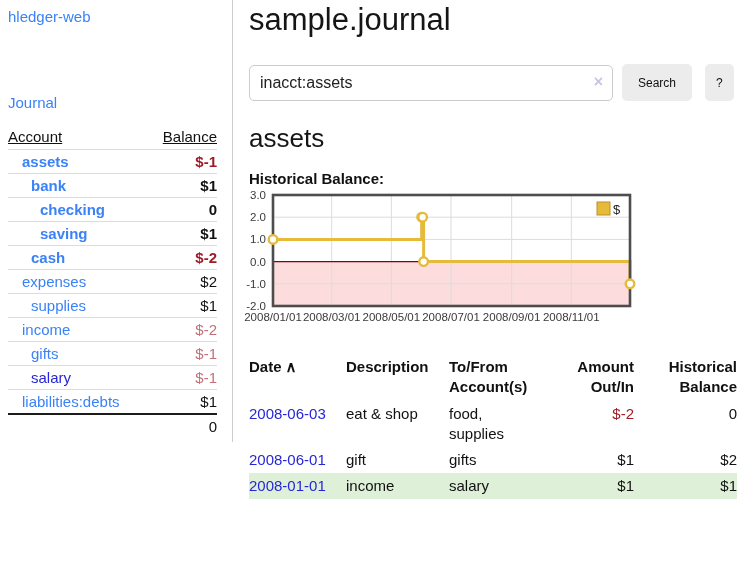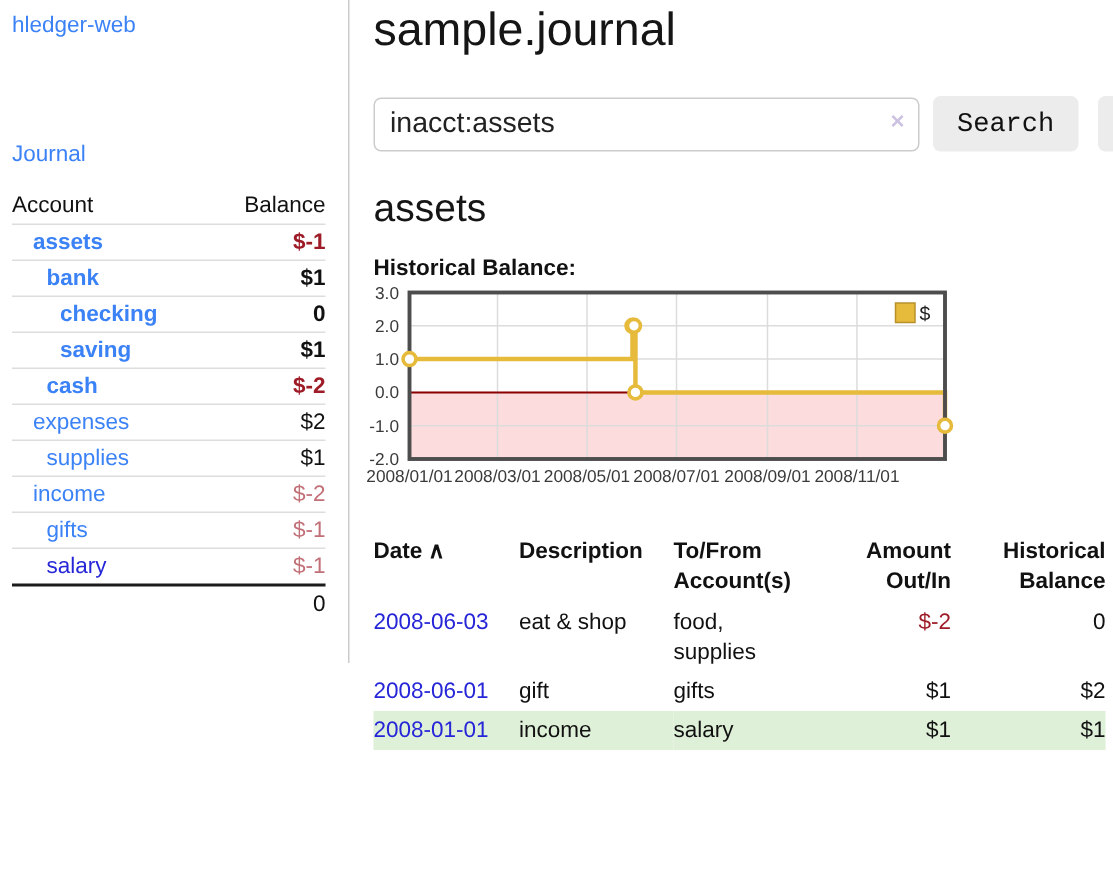--- a/index.html
+++ b/index.html
@@ -15,21 +15,21 @@
     width:233px; min-width:233px; height:442px;
     border-right:1px solid #ccc;
     padding:8px 15px 0 8px;
   }
   a { text-decoration:none; }
   .plink { color:#3b82f6; }
   .blink { color:#2626d8; }
   .sidebar .app-link { display:inline-block; }
   .sidebar .journal-link { display:inline-block; margin-top:69px; }
   .acct-table { width:100%; border-collapse:collapse; margin-top:15px; }
-  .acct-table th { font-weight:400; text-align:left; padding:2px 0 4px 0; }
+  .acct-table th { font-weight:400; text-align:left; padding:2px 0 4px 0;text-decoration:underline; }
   .acct-table th.bal { text-align:right; }
   .acct-table td { padding:3px 0; }
   .acct-table tbody td { border-top:1px solid #ddd; }
   .acct-table td.bal { text-align:right; font-weight:400; }
   .acct-table tr.bold td.bal, .acct-table tr.bold a { font-weight:bold; }
   .acct-table tr.total-row td { border-top:2px solid #1c1c1c; }
   .lv1 { margin-left:14px; }
   .lv2 { margin-left:23px; }
   .lv3 { margin-left:32px; }
   .neg-dark { color:#9d1c27; }
@@ -38,29 +38,29 @@
   
   .main { flex:1; padding:2px 6px 0 16px; }
   h1.page-title { margin:0; font-size:31px; font-weight:400; color:#151515; }
   .search-row { display:flex; align-items:center; margin-top:26px; }
   .search-wrap {
     position:relative; width:364px; height:36px;
     border:1px solid #ccc; border-radius:5px; background:#fff;
   }
   .search-wrap input {
     width:100%; height:100%; border:none; outline:none; background:transparent;
-    font-family:inherit; font-size:19px; color:#222; padding:0 30px 0 10px;
+    font-family:inherit; font-size:16px; color:#222; padding:0 30px 0 10px;
   }
   .clear-x {
     position:absolute; right:9px; top:7px; color:#cdc2e2;
     font-weight:bold; font-size:16px; cursor:pointer;
   }
   .btn {
     background:#ececec; border:none; border-radius:5px; height:37px;
-    font-family:Liberation Mono, monospace; font-size:18px; color:#111; padding:0 16px;
+    font-family:Liberation Sans, sans-serif; font-size:12px; color:#111; padding:0 16px;
     margin-left:9px; cursor:pointer;
   }
   .btn.help { padding:0 11px; margin-left:13px; }
   h2.account-heading { margin:22px 0 0 0; font-size:26px; font-weight:400; color:#151515; }
   .chart-label { margin-top:16px; font-weight:bold; font-size:15px; }
   .chart-wrap { margin:7px 0 0 -7px; }
 
   
   .reg-table { border-collapse:collapse; width:488px; margin-top:20px; table-layout:fixed; }
   .reg-table th { font-weight:bold; text-align:left; vertical-align:top; padding:2px 0 4px 0; line-height:20px; }
@@ -119,20 +119,24 @@
             <td><a href="#" class="plink lv1">income</a></td>
             <td class="bal neg-light">$-2</td>
           </tr>
           <tr>
             <td><a href="#" class="plink lv2">gifts</a></td>
             <td class="bal neg-light">$-1</td>
           </tr>
           <tr>
             <td><a href="#" class="blink lv2">salary</a></td>
             <td class="bal neg-light">$-1</td>
+          </tr>
+          <tr>
+            <td><a href="#" class="plink lv1">liabilities:debts</a></td>
+            <td class="bal">$1</td>
           </tr>
         </tbody>
       <tbody>
         <tr class="total-row">
           <td></td>
           <td class="bal">0</td>
         </tr>
       </tbody>
     </table>
   </div>

